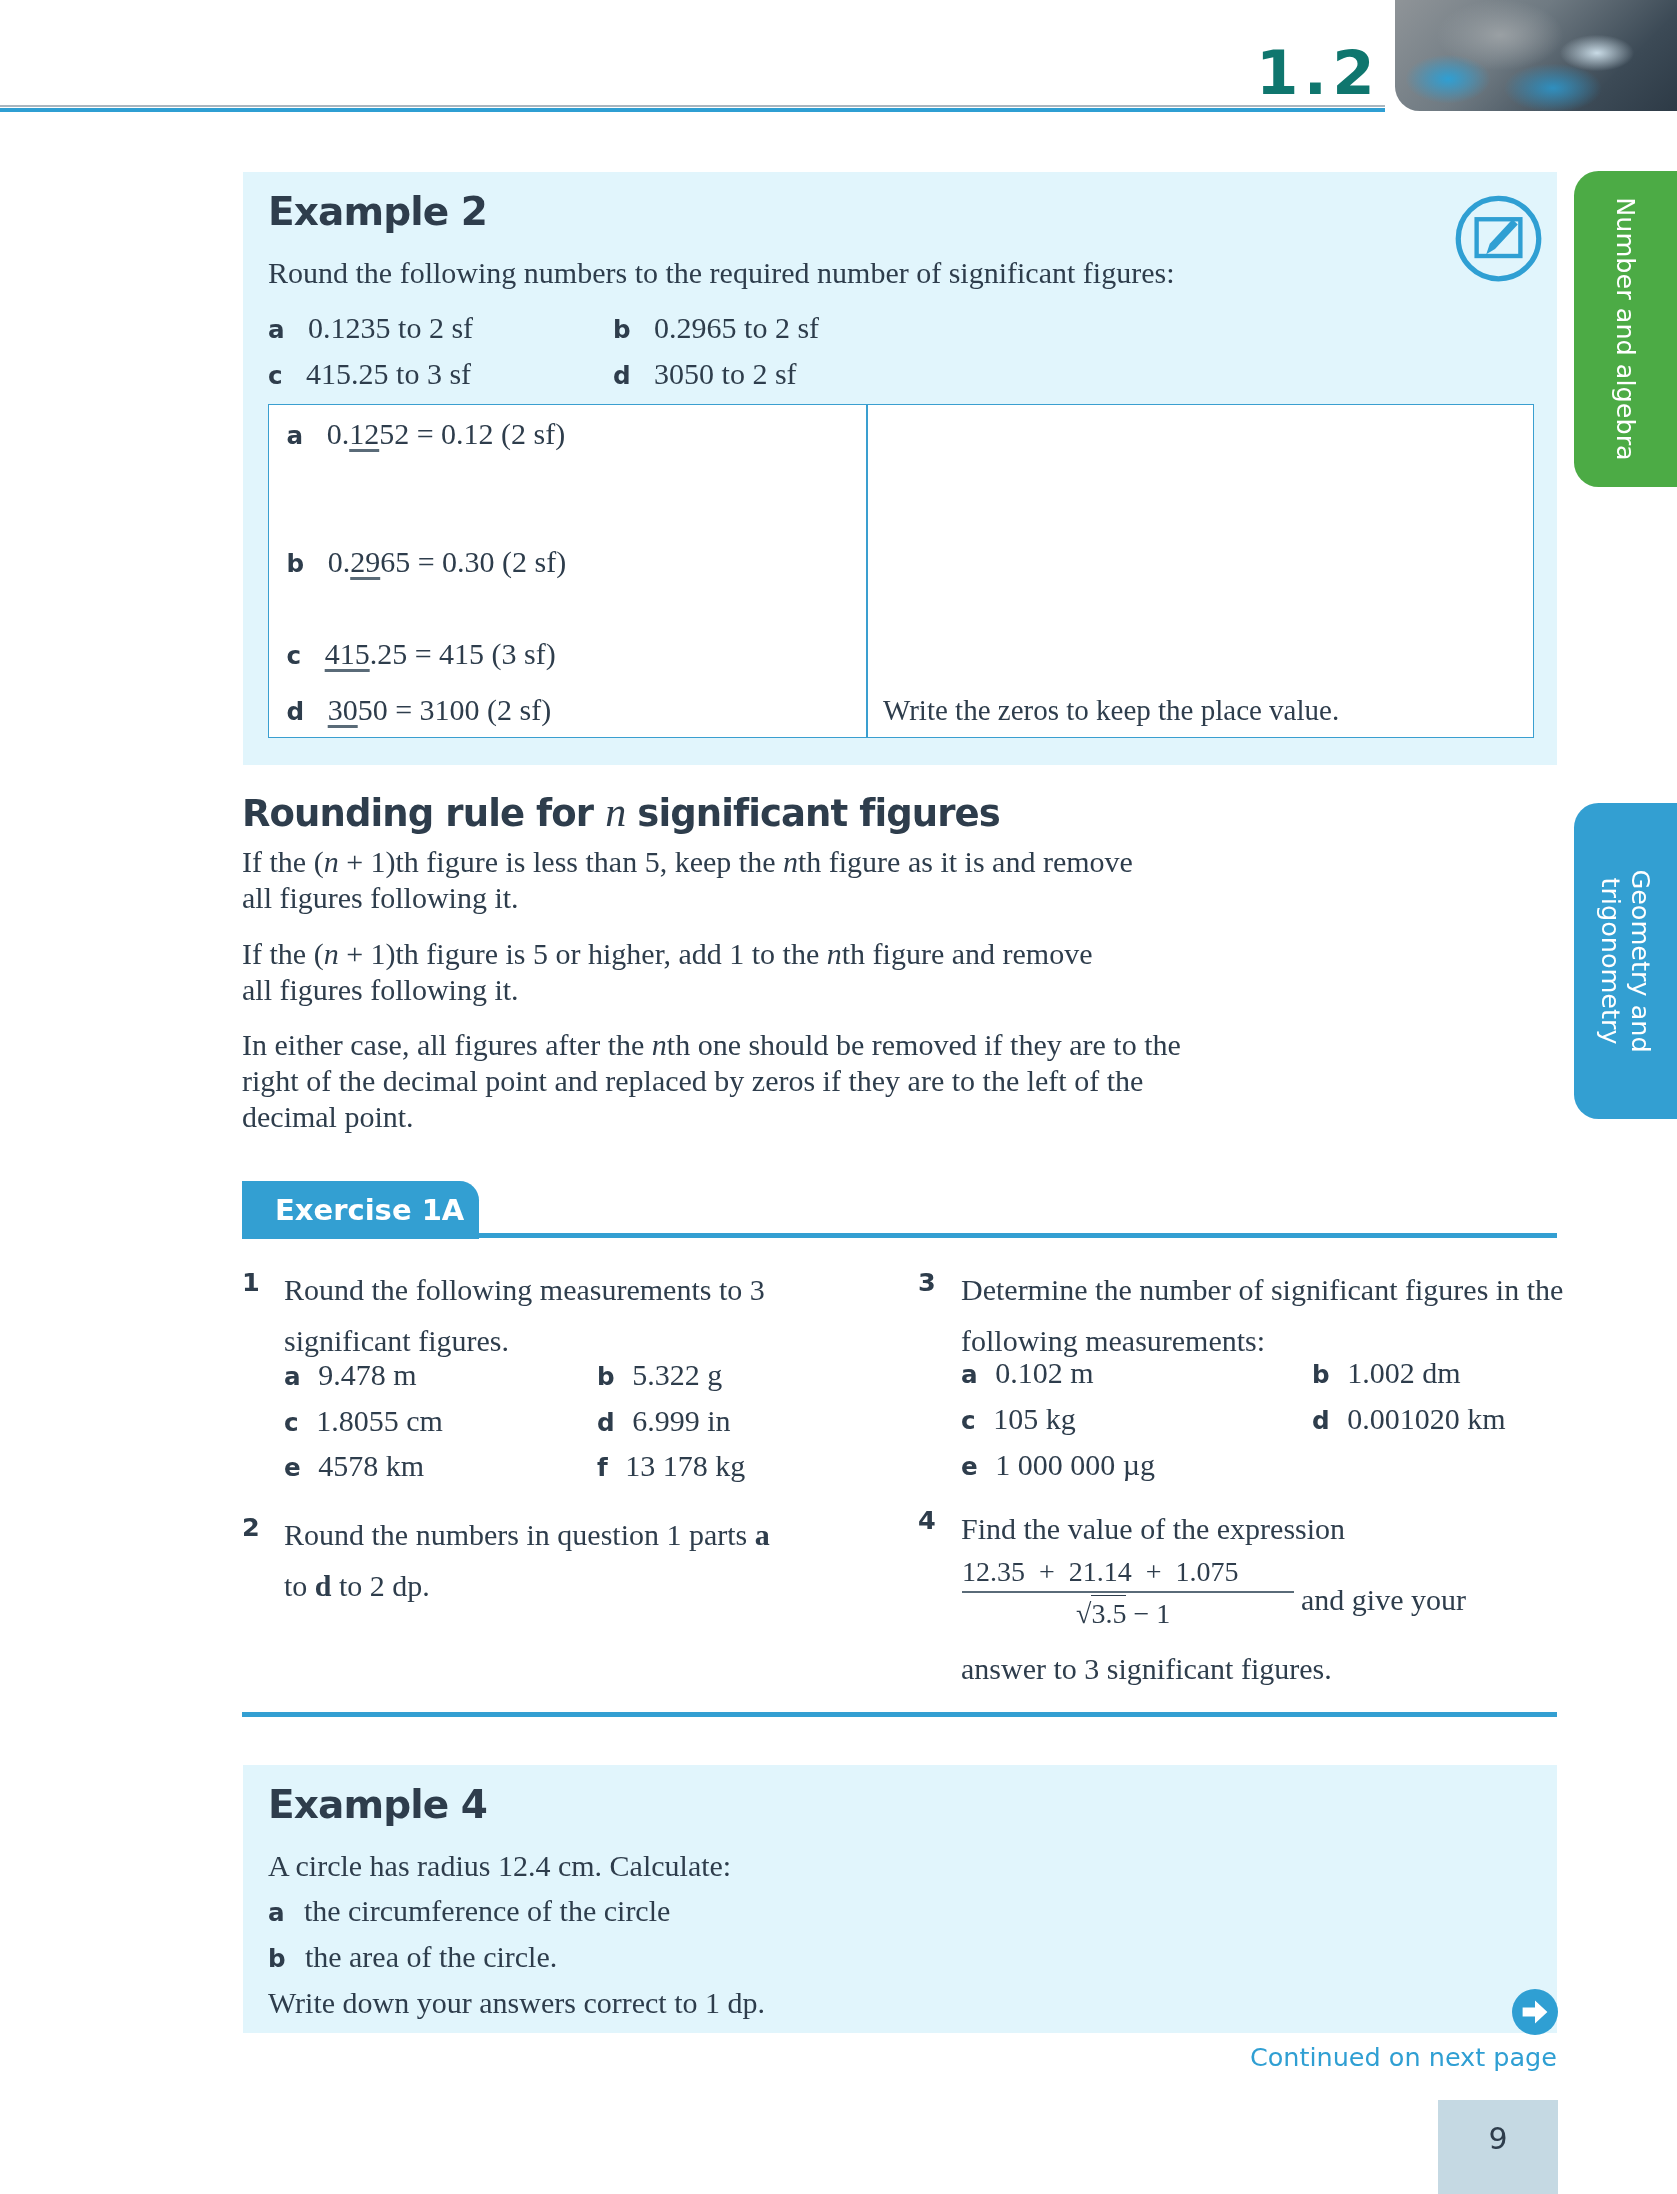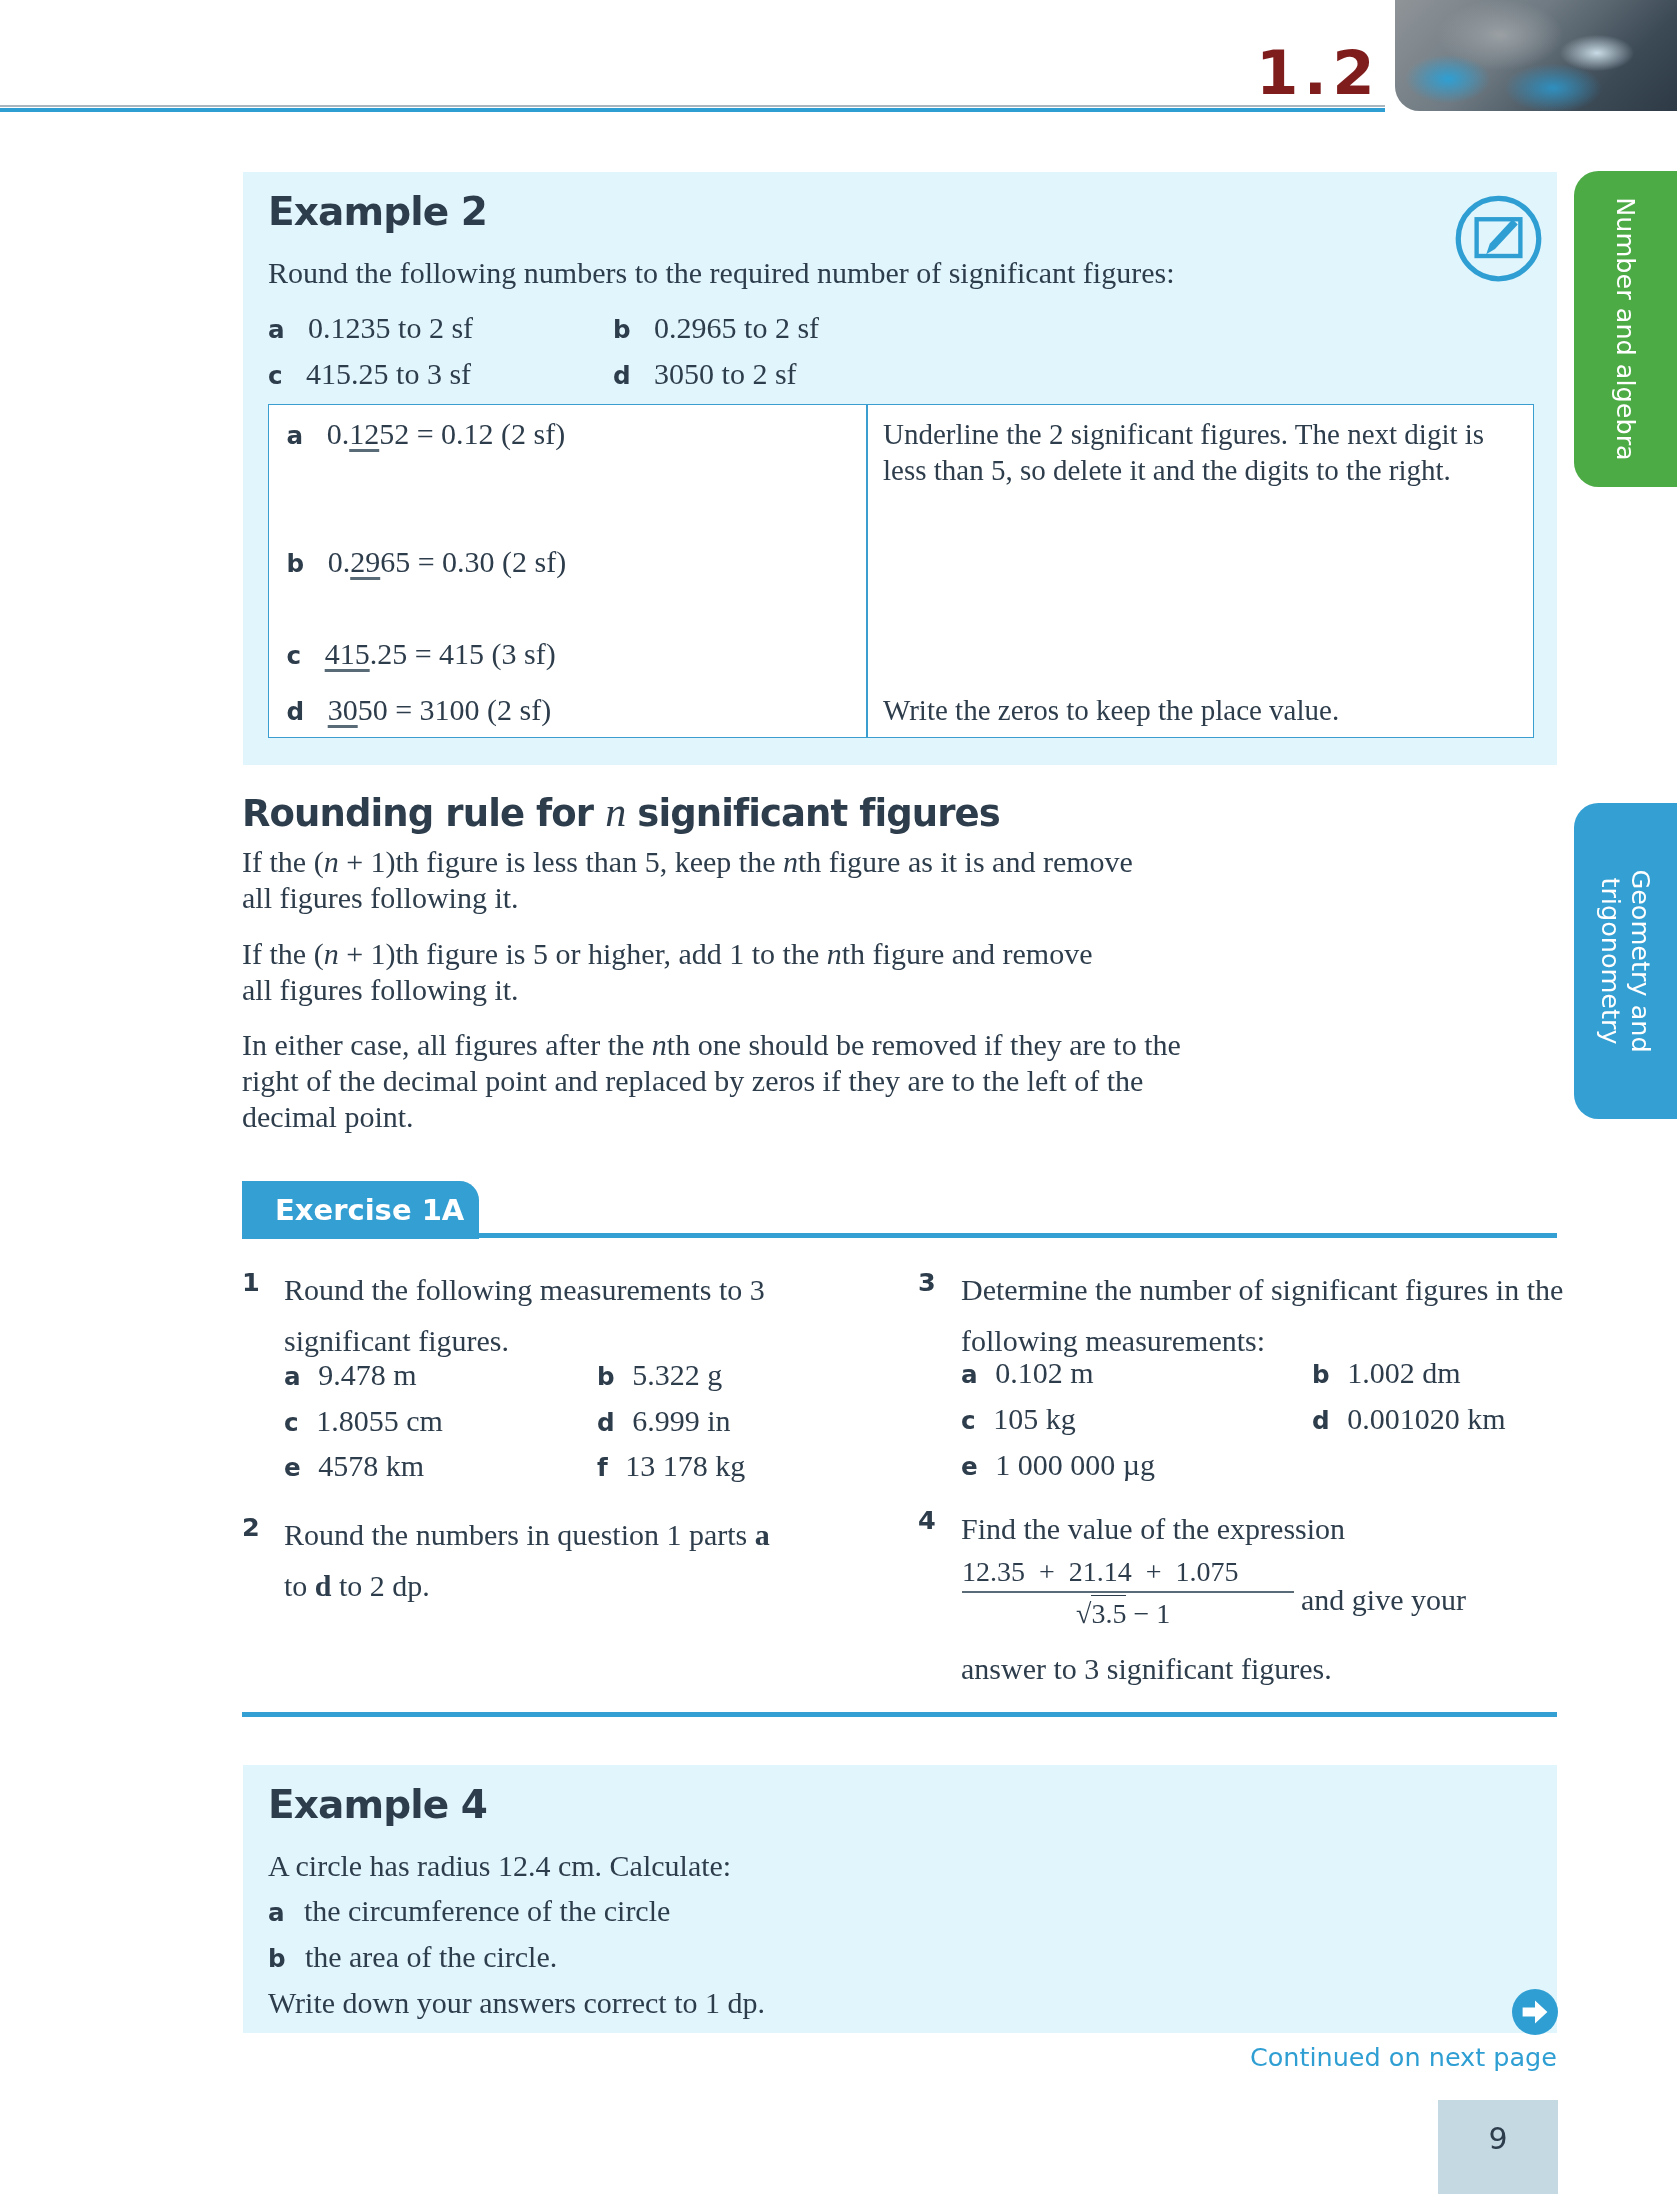--- a/index.html
+++ b/index.html
@@ -7,21 +7,21 @@
     width:1677px; height:2195px; position:relative; overflow:hidden;
     background:#ffffff; color:#2e3d4c;
     font-family:"Liberation Serif","DejaVu Serif",serif;
   }
   .abs { position:absolute; }
   .sans { font-family:"DejaVu Sans","Liberation Sans",sans-serif; }
 
   
   .header-rule { left:0; top:108px; width:1385px; height:3.5px; background:#2f9fd3; }
   .header-rule-shadow { left:0; top:105px; width:1385px; height:1.8px; background:#a9b6bf; }
-  .section-num { right:297px; top:37px; font-size:61px; font-weight:bold; color:#7f1d1d; letter-spacing:5.3px; }
+  .section-num { right:297px; top:37px; font-size:61px; font-weight:bold; color:#0f766e; letter-spacing:5.3px; }
   .header-photo {
     left:1395px; top:0; width:283px; height:111px; border-bottom-left-radius:24.6px;
     background:
       radial-gradient(ellipse 53px 26px at 202px 53px, #c9dbe6 0%, rgba(201,219,230,0) 70%),
       radial-gradient(ellipse 79px 44px at 105px 35px, #9aa0a4 0%, rgba(154,160,164,0) 80%),
       radial-gradient(ellipse 61px 35px at 53px 79px, #2f9fd3 0%, rgba(47,159,211,0) 70%),
       radial-gradient(ellipse 70px 35px at 158px 88px, #2f8fbf 0%, rgba(47,143,191,0) 70%),
       linear-gradient(135deg,#8f9498 0%,#6f7a82 40%,#3c4a56 75%,#2d3a46 100%);
   }
 
@@ -119,21 +119,20 @@
   <span style="margin-left:16px;">3050 to 2 sf</span>
 </div>
 
 <div class="abs sol-table">
   <div class="abs sol-divider"></div>
 
   <div class="abs sol-left" style="left:17.6px;top:10.5px;">
     <span class="lbl">a</span>
     <span style="margin-left:16px;">0.</span><span class="u">12</span><span>52 = 0.12 (2 sf)</span>
   </div>
-  <div class="abs sol-right" style="left:614px;top:10.5px;">Underline the 2 significant figures. The next digit is less than 5, so delete it and the digits to the right.</div>
 
   <div class="abs sol-left" style="left:17.6px;top:139px;">
     <span class="lbl">b</span>
     <span style="margin-left:16px;">0.</span><span class="u">29</span><span>65 = 0.30 (2 sf)</span>
   </div>
 
   <div class="abs sol-left" style="left:17.6px;top:231px;">
     <span class="lbl">c</span>
     <span style="margin-left:16px;"></span><span class="u">415</span><span>.25 = 415 (3 sf)</span>
   </div>

